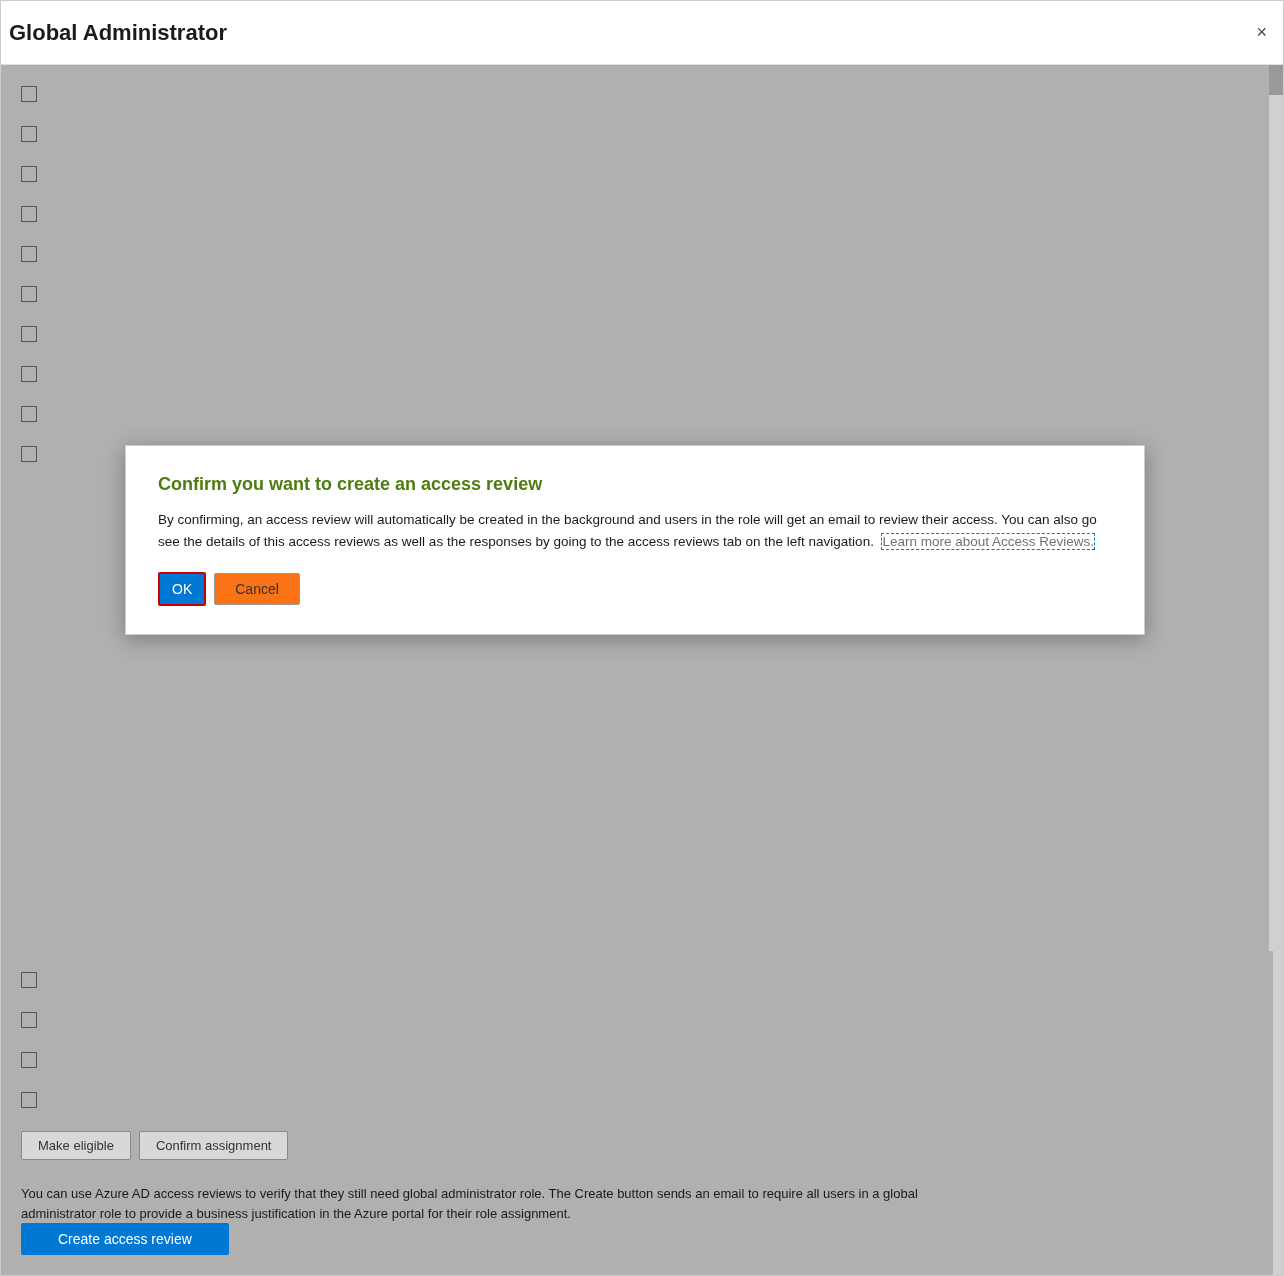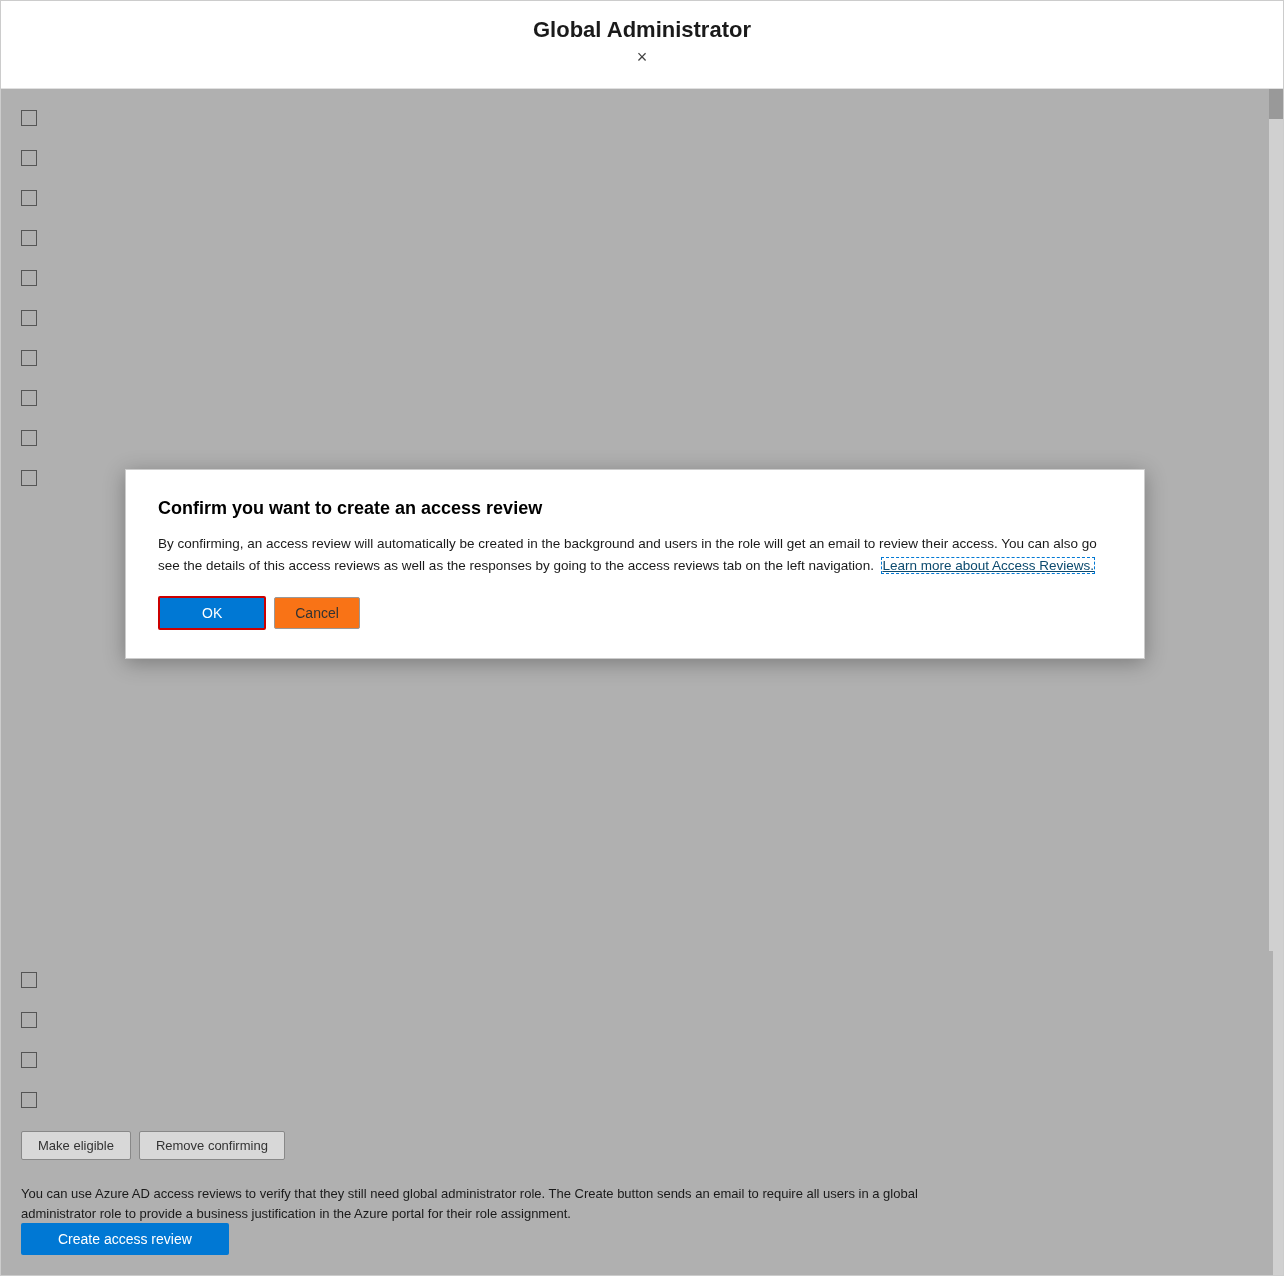--- a/index.html
+++ b/index.html
@@ -20,25 +20,24 @@
       display: flex;
       flex-direction: column;
       background: #fff;
       border: 1px solid #ccc;
     }
 
     .panel-header {
       display: flex;
       align-items: center;
       justify-content: space-between;
-      padding: 16px 20px;
+      padding: 16px 8px;
       border-bottom: 1px solid #e0e0e0;
       background: #fff;
       min-height: 64px;
-      flex-direction: column;
     }
 
     .panel-title {
       font-size: 22px;
       font-weight: 600;
       color: #1a1a1a;
     }
 
     .close-btn {
       background: none;
@@ -193,49 +192,48 @@
       pointer-events: all;
       position: absolute;
       top: 380px;
       left: 50%;
       transform: translateX(-50%);
     }
 
     .dialog-title {
       font-size: 18px;
       font-weight: 600;
-      color: #000000;
+      color: #4d7c0f;
       margin-bottom: 14px;
     }
 
     .dialog-body {
       font-size: 13.5px;
       color: #1a1a1a;
       line-height: 1.6;
       margin-bottom: 20px;
     }
 
     .dialog-link {
-      color: #0c4a6e;
-      text-decoration: underline;
+      color: #737373;
       cursor: pointer;
       border: 1px dashed #0078d4;
     }
 
     .dialog-actions {
       display: flex;
       gap: 8px;
       align-items: center;
     }
 
     .btn-ok {
       background: #0078d4;
       color: #fff;
       border: 2px solid #cc0000;
-      padding: 7px 42px;
+      padding: 7px 12px;
       font-size: 14px;
       cursor: pointer;
       border-radius: 2px;
       font-weight: 500;
     }
 
     .btn-cancel {
       background: #f97316;
       color: #333;
       border: 1px solid #999;
@@ -315,21 +313,21 @@
         <div class="bg-row">
           <div class="bg-checkbox"></div>
         </div>
         <div class="bg-row">
           <div class="bg-checkbox"></div>
         </div>
       </div>
 
       <div class="action-buttons">
         <button class="btn-make-eligible">Make eligible</button>
-        <button class="btn-remove-assignment">Remove confirming</button>
+        <button class="btn-remove-assignment">Confirm assignment</button>
       </div>
 
       <div class="ask-section">
         <div class="ask-description">You can use Azure AD access reviews to verify that they still need global administrator role. The Create button sends an email to require all users in a global administrator role to provide a business justification in the Azure portal for their role assignment.</div>
         <button class="btn-create-access-review">Create access review</button>
       </div>
     </div>
 
     <div class="dialog-overlay">
       <div class="dialog">

